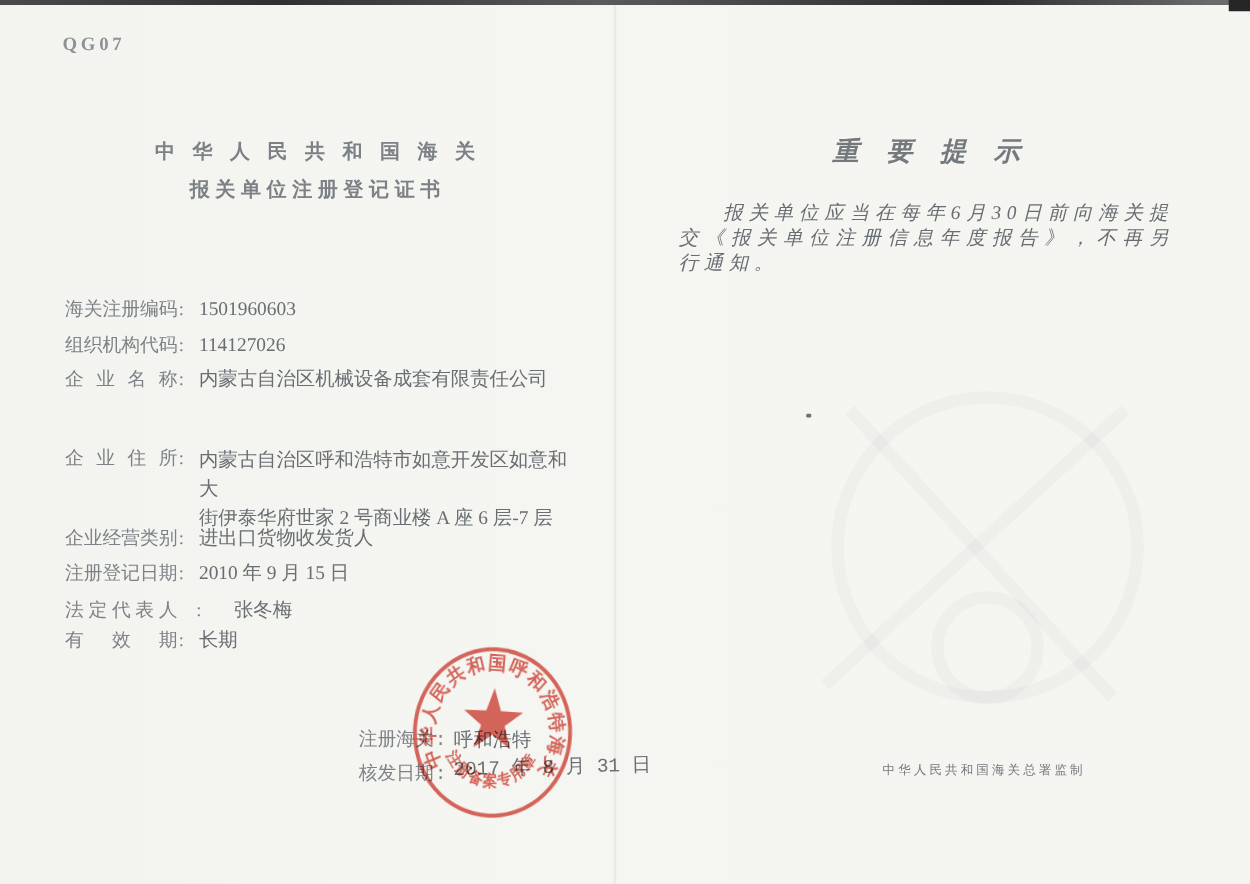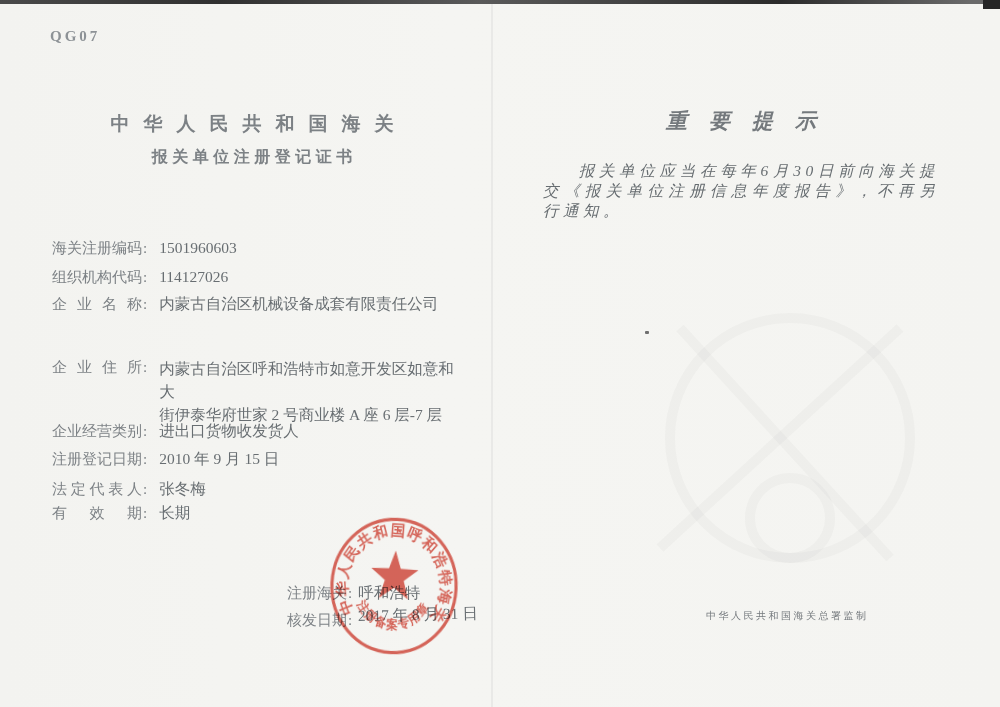--- a/index.html
+++ b/index.html
@@ -18,41 +18,41 @@
   .speck{left:645px;top:331px;width:4px;height:3px;background:#6f6f6f;border-radius:1px;}
   .watermark{left:600px;top:268px;width:345px;height:330px;pointer-events:none;}
 
   .form-code{left:50px;top:28px;font-size:15px;font-weight:700;
     letter-spacing:3px;color:#8d9296;}
 
   
   .cert-title{left:95px;top:111px;width:314px;text-align:center;
     color:#7c8185;font-weight:600;}
   .cert-title .line2{margin-top:10px;}
-  .t1{font-size:19px;letter-spacing:14px;margin-right:-14px;white-space:nowrap;}
+  .t1{font-size:16px;letter-spacing:14px;margin-right:-14px;white-space:nowrap;}
   .t2{font-size:16px;letter-spacing:4.5px;margin-right:-4.5px;white-space:nowrap;}
 
   
   .fields{left:52px;top:238px;width:406px;}
   .field-row{display:flex;align-items:flex-start;font-size:15px;line-height:20px;height:20px;}
   .flabel{display:inline-block;width:90px;text-align:justify;text-align-last:justify;
     color:#7d8286;flex:0 0 90px;}
   .colon{color:#7d8286;margin-left:1px;}
   .fvalue{margin-left:12px;color:#686e72;font-size:15.5px;white-space:pre-line;line-height:20px;}
   .fields .field-row:nth-of-type(1){margin-bottom:9px;}
   .fields .field-row:nth-of-type(2){margin-bottom:7px;}
   .fields .field-row:nth-of-type(3){margin-bottom:43px;}
   .fields .field-row:nth-of-type(4){height:46px;margin-bottom:18px;}
   .fields .field-row:nth-of-type(4) .fvalue{line-height:23px;}
   .fields .field-row:nth-of-type(5){margin-bottom:8px;}
   .fields .field-row:nth-of-type(6){margin-bottom:10px;}
-  .fields .field-row:nth-of-type(7){margin-bottom:4px;}
+  .fields .field-row:nth-of-type(7){margin-bottom:4px;gap:14px;}
 
   
-  .issue-fields{left:287px;top:583px;}
+  .issue-fields{left:287px;top:583px;font-family:Liberation Mono, monospace;}
   .issue-fields .field-row{height:20px;}
   .issue-fields .field-row:nth-of-type(1){margin-bottom:7px;}
   .issue-fields .flabel{width:auto;flex:0 0 auto;text-align:left;text-align-last:auto;}
   .issue-fields .fvalue{margin-left:6px;white-space:nowrap;}
   .issue-fields .field-row:nth-of-type(2) .fvalue{
     transform:translateY(-4px) rotate(-1.3deg);transform-origin:left bottom;}
 
   
   .notice{left:543px;top:107px;width:396px;color:#6d7377;font-style:italic;}
   .notice-title-wrap{text-align:center;}

